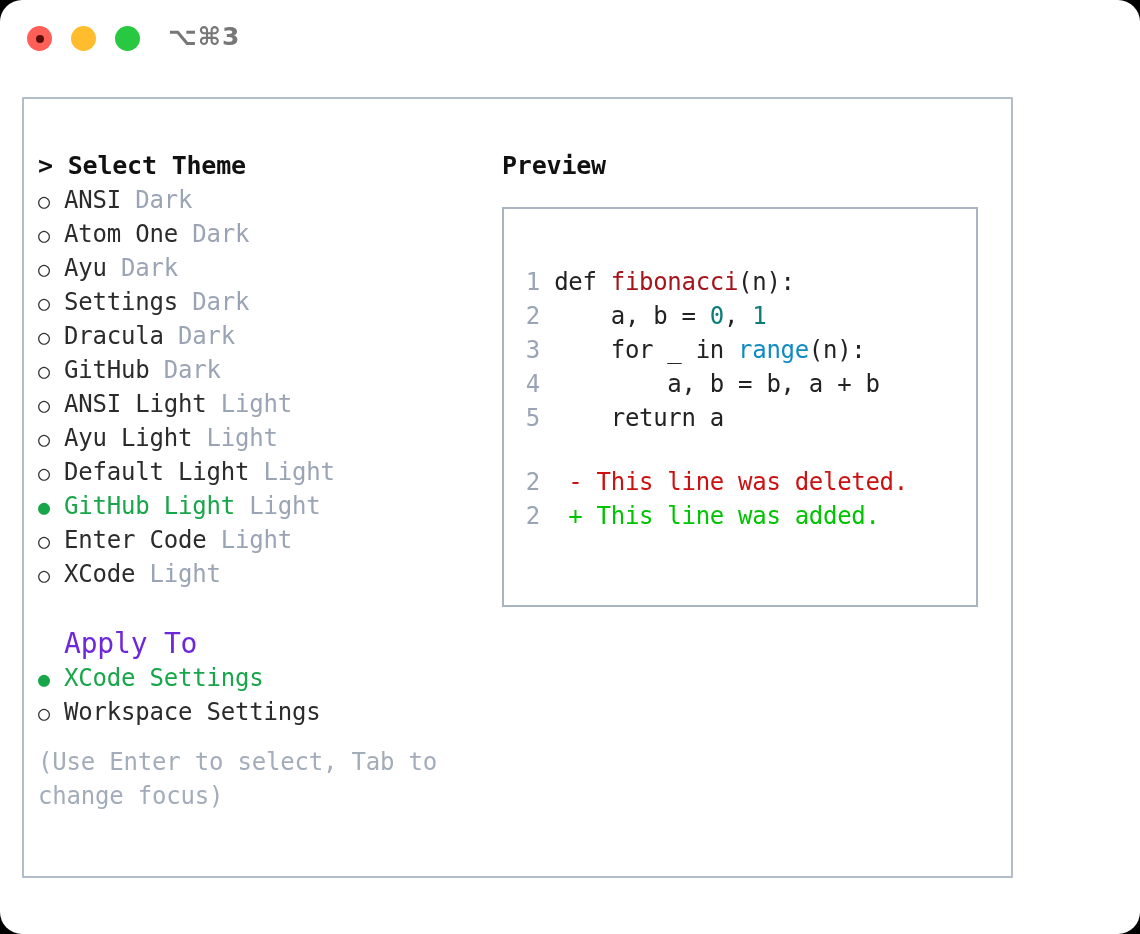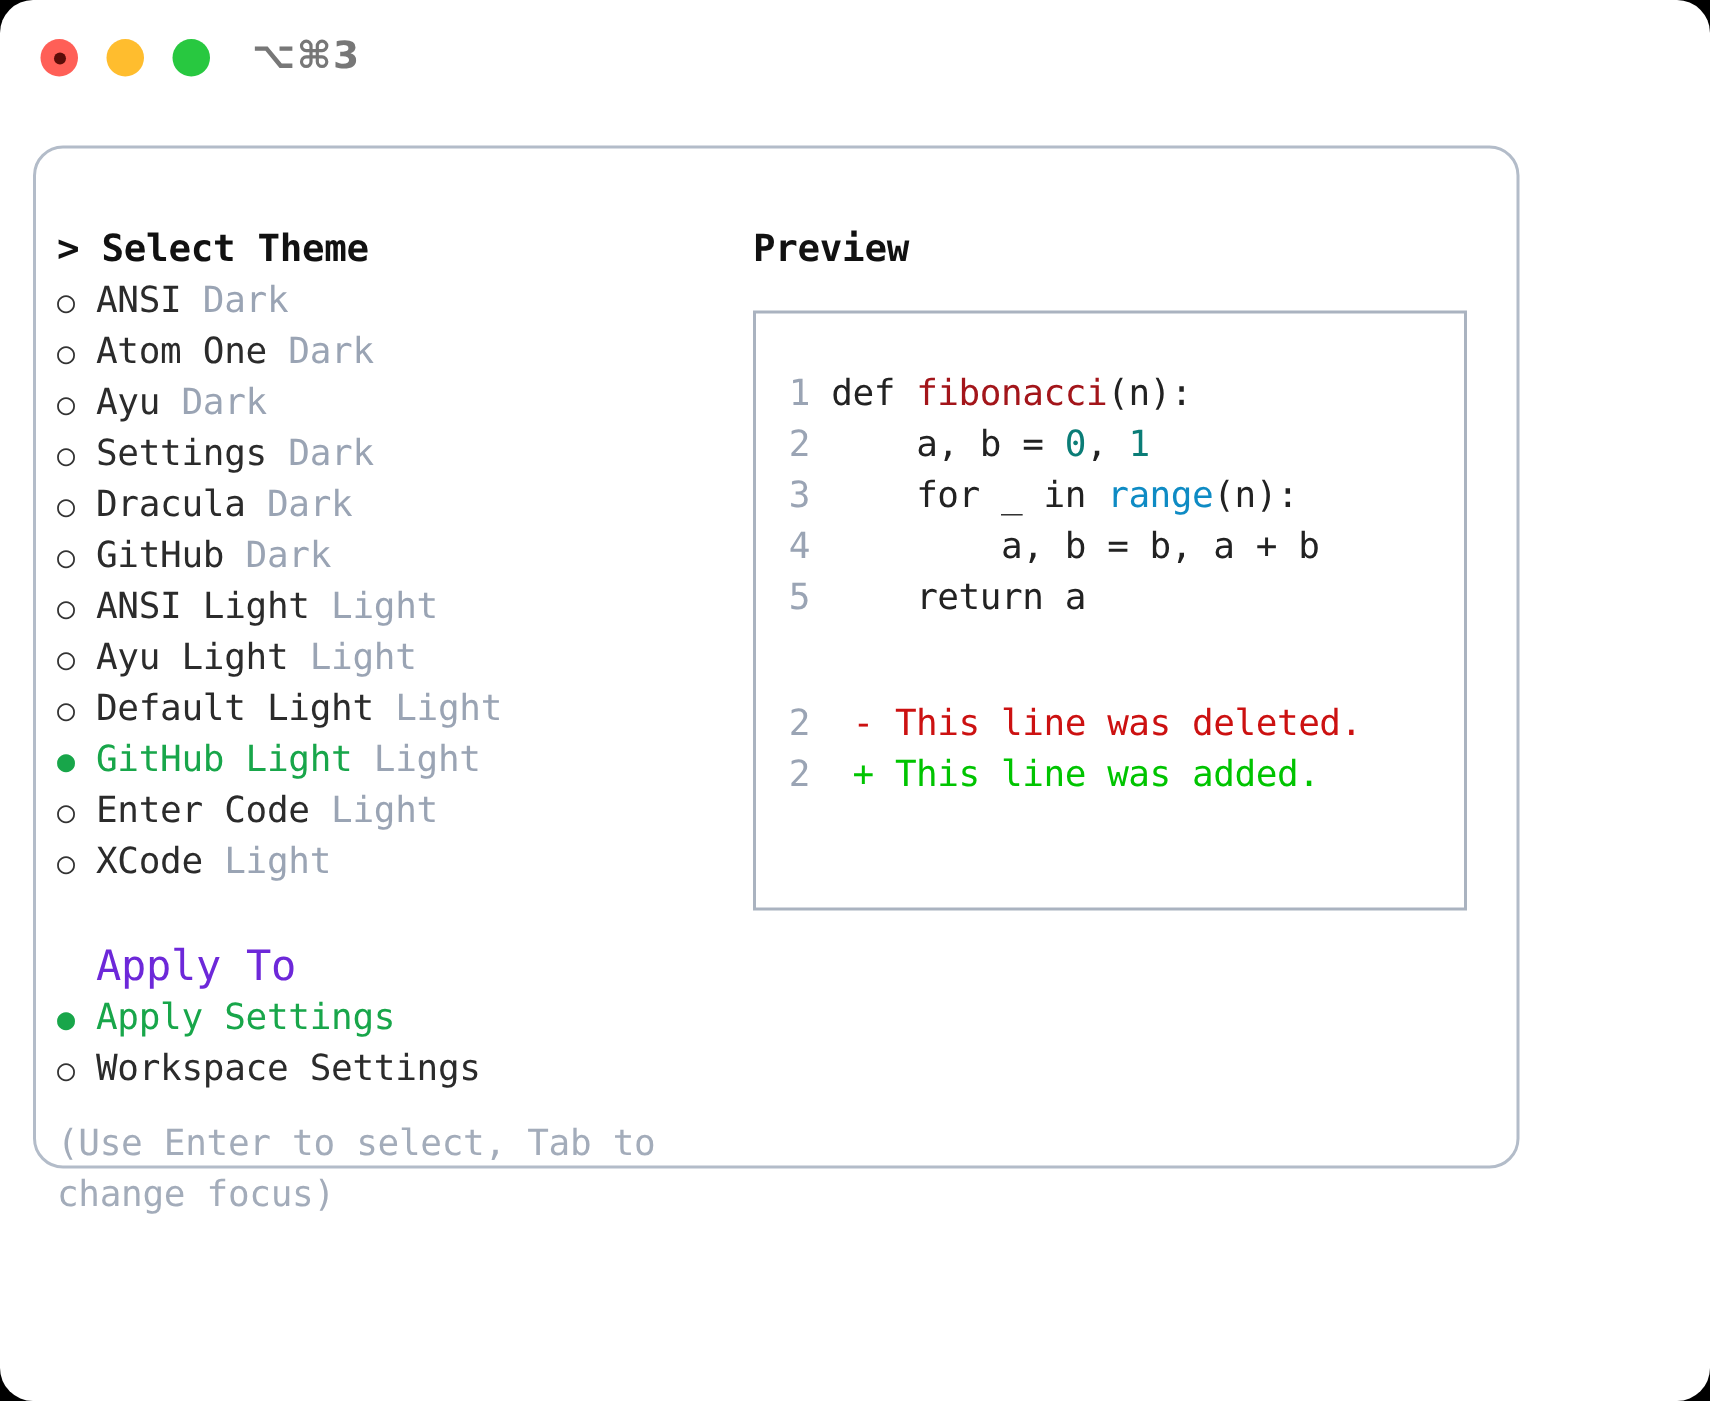--- a/index.html
+++ b/index.html
@@ -68,23 +68,23 @@
     color: #777777;
     white-space: pre;
   }
 
   
   .panel {
     position: absolute;
     left: 22px;
     top: 97px;
     width: 991px;
-    height: 682px;
+    height: 781px;
     border: 2px solid #b3bcc9;
-    border-radius: 20px;
+    border-radius: 1px;
     box-sizing: border-box;
     background: #ffffff;
   }
   .panel-inner {
     position: absolute;
     left: 0; top: 0;
     width: 100%;
     height: 100%;
   }
 
@@ -156,21 +156,21 @@
     width: 476px;
     height: 400px;
     border: 2px solid #aab3c0;
     box-sizing: border-box;
     background: #ffffff;
     position: relative;
   }
   .code {
     position: absolute;
     left: 14px;
-    top: 36px;
+    top: 56px;
     font-size: 24px;
     line-height: 34px;
     white-space: pre;
     letter-spacing: -0.3px;
   }
   .code-line { display: block; height: 34px; }
   .ln {
     display: inline-block;
     width: 22px;
     text-align: right;
@@ -225,21 +225,21 @@
             <div class="opt-row"><span class="radio">○</span><span class="opt-name">Ayu Light</span><span class="opt-suffix"> Light</span></div>
             <div class="opt-row"><span class="radio">○</span><span class="opt-name">Default Light</span><span class="opt-suffix"> Light</span></div>
             <div class="opt-row selected"><span class="radio sel">●</span><span class="opt-name">GitHub Light</span><span class="opt-suffix"> Light</span></div>
             <div class="opt-row"><span class="radio">○</span><span class="opt-name">Enter Code</span><span class="opt-suffix"> Light</span></div>
             <div class="opt-row"><span class="radio">○</span><span class="opt-name">XCode</span><span class="opt-suffix"> Light</span></div>
           </div>
 
         <div class="spacer-lg"></div>
         <div class="apply-title">Apply To</div>
         <div id="apply-list">
-            <div class="opt-row selected"><span class="radio sel">●</span><span class="opt-name">Apply Settings</span></div>
+            <div class="opt-row selected"><span class="radio sel">●</span><span class="opt-name">XCode Settings</span></div>
             <div class="opt-row"><span class="radio">○</span><span class="opt-name">Workspace Settings</span></div>
           </div>
 
         <div class="hint">(Use Enter to select, Tab to change focus)</div>
       </div>
 
       <div class="right-col">
         <div class="section-title">Preview</div>
         <div class="preview-box">
           <div class="code" id="code-block"><span class="code-line"><span class="ln">1</span> <span class="code-txt">def </span><span class="tok-fn">fibonacci</span><span class="code-txt">(n):</span></span><span class="code-line"><span class="ln">2</span> <span class="code-txt">    a, b = </span><span class="tok-num">0</span><span class="code-txt">, </span><span class="tok-num">1</span></span><span class="code-line"><span class="ln">3</span> <span class="code-txt">    for _ in </span><span class="tok-call">range</span><span class="code-txt">(n):</span></span><span class="code-line"><span class="ln">4</span> <span class="code-txt">        a, b = b, a + b</span></span><span class="code-line"><span class="ln">5</span> <span class="code-txt">    return a</span></span></div>

